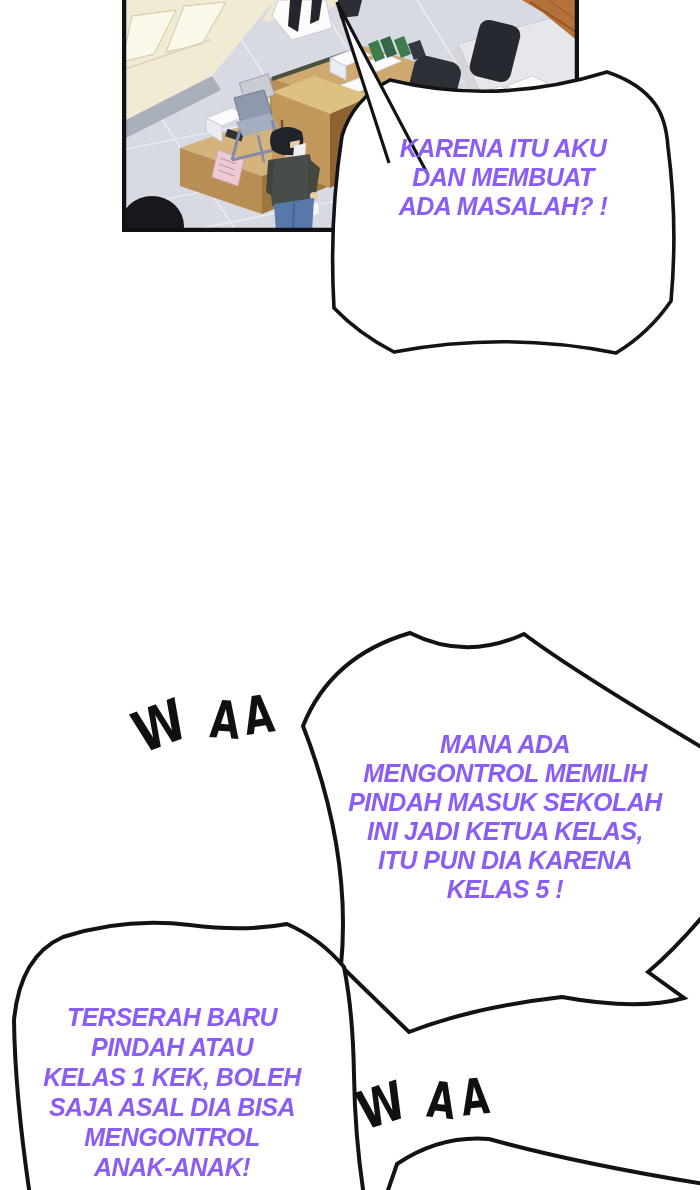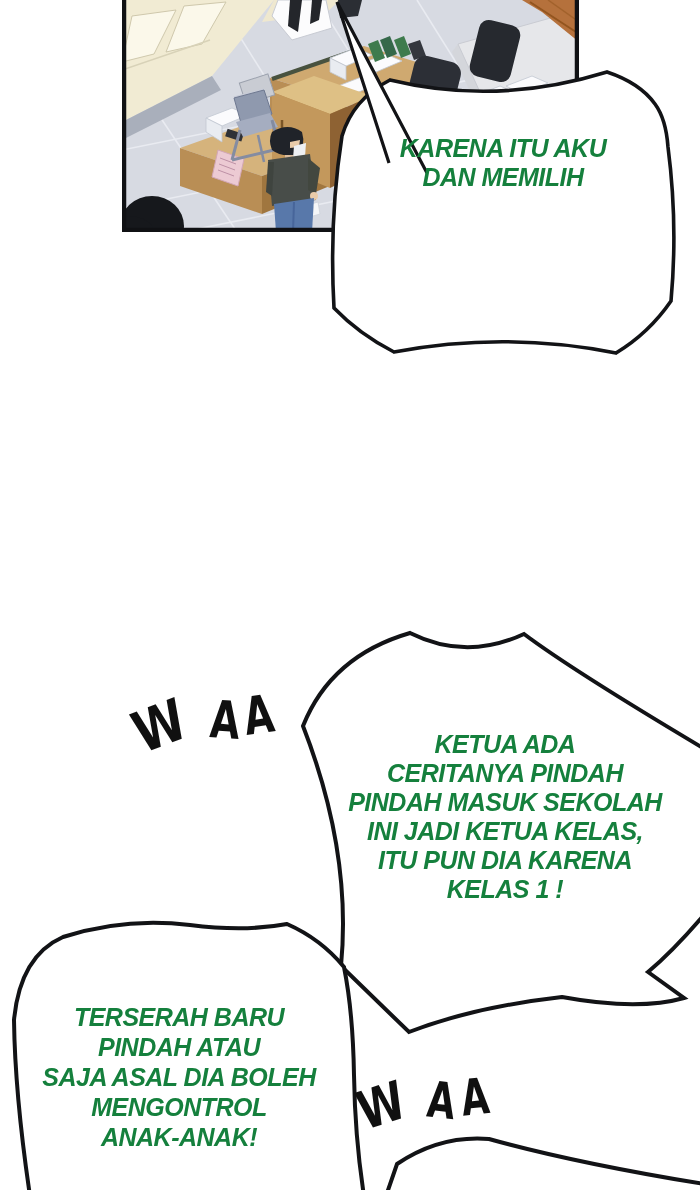--- a/index.html
+++ b/index.html
@@ -1,20 +1,20 @@
 <!DOCTYPE html>
 <html><head>
 <meta charset="utf-8">
 <style>
   html,body{margin:0;padding:0;background:#ffffff;}
   #page{position:relative;width:700px;height:1190px;background:#ffffff;overflow:hidden;
         font-family:"Liberation Sans",sans-serif;}
   #panel-svg{position:absolute;left:122px;top:0;}
   #bubble-svg{position:absolute;left:0;top:0;}
-  .bubble-text{position:absolute;text-align:center;color:#15803d;
+  .bubble-text{position:absolute;text-align:center;color:#8b5cf6;
       font-family:"Liberation Sans",sans-serif;font-weight:bold;font-style:italic;
       font-size:25px;line-height:29px;letter-spacing:-0.5px;white-space:nowrap;}
   .bubble-text div{height:29px;}
   #bubble-3-text div{height:30px;}
   .sfx{position:absolute;display:flex;align-items:flex-start;color:#101010;
       font-family:"DejaVu Sans",sans-serif;font-weight:bold;}
   .sfx span{display:inline-block;line-height:1;}
   #sfx-mid{left:128px;top:694px;transform:rotate(-5deg);}
   #sfx-mid .l0{font-size:57px;transform:rotate(-16deg) scaleX(.82);}
   #sfx-mid .l1{font-size:52px;margin-left:14px;margin-top:2px;transform:rotate(9deg) scaleX(.74);}
@@ -183,36 +183,38 @@
              Q638,1011 562,997 Q474,1007 409,1032 L341,966 Q352,852 303,726 Q331,656 410,633 Z" fill="#ffffff" stroke="#121316" stroke-width="4"></path>
 
     <path d="M386,1196 L397,1164 Q440,1135 489,1139 Q575,1163 704,1184 L704,1196 Z" fill="#ffffff" stroke="#121316" stroke-width="4"></path>
 
     <path d="M63,937 Q125,917 190,925 Q245,932 287,924 Q321,939 344,967 Q353,1012 354,1075
              Q355,1138 364,1196 L30,1196 Q15,1095 14,1020 Q20,956 63,937 Z" fill="#ffffff" stroke="#121316" stroke-width="4"></path>
   </svg>
 
   <div class="bubble-text" id="bubble-1-text" style="left:343px;top:134px;width:320px;">
     <div>KARENA ITU AKU</div>
-    <div>DAN MEMILIH</div>
+    <div>DAN MEMBUAT</div>
+    <div>ADA MASALAH? !</div>
   </div>
 
   <div class="bubble-text" id="bubble-2-text" style="left:335px;top:730px;width:340px;">
-    <div>KETUA ADA</div>
-    <div>CERITANYA PINDAH</div>
+    <div>MANA ADA</div>
+    <div>MENGONTROL MEMILIH</div>
     <div>PINDAH MASUK SEKOLAH</div>
     <div>INI JADI KETUA KELAS,</div>
     <div>ITU PUN DIA KARENA</div>
-    <div>KELAS 1 !</div>
-  </div>
-
-  <div class="bubble-text" id="bubble-3-text" style="left:24px;top:1003px;width:310px;">
+    <div>KELAS 5 !</div>
+  </div>
+
+  <div class="bubble-text" id="bubble-3-text" style="left:17px;top:1003px;width:310px;">
     <div>TERSERAH BARU</div>
     <div>PINDAH ATAU</div>
-    <div>SAJA ASAL DIA BOLEH</div>
+    <div>KELAS 1 KEK, BOLEH</div>
+    <div>SAJA ASAL DIA BISA</div>
     <div>MENGONTROL</div>
     <div>ANAK-ANAK!</div>
   </div>
 
   <div class="sfx" id="sfx-mid">
     <span class="l0">W</span>
     <span class="l1">A</span>
     <span class="l2">A</span>
   </div>
 

